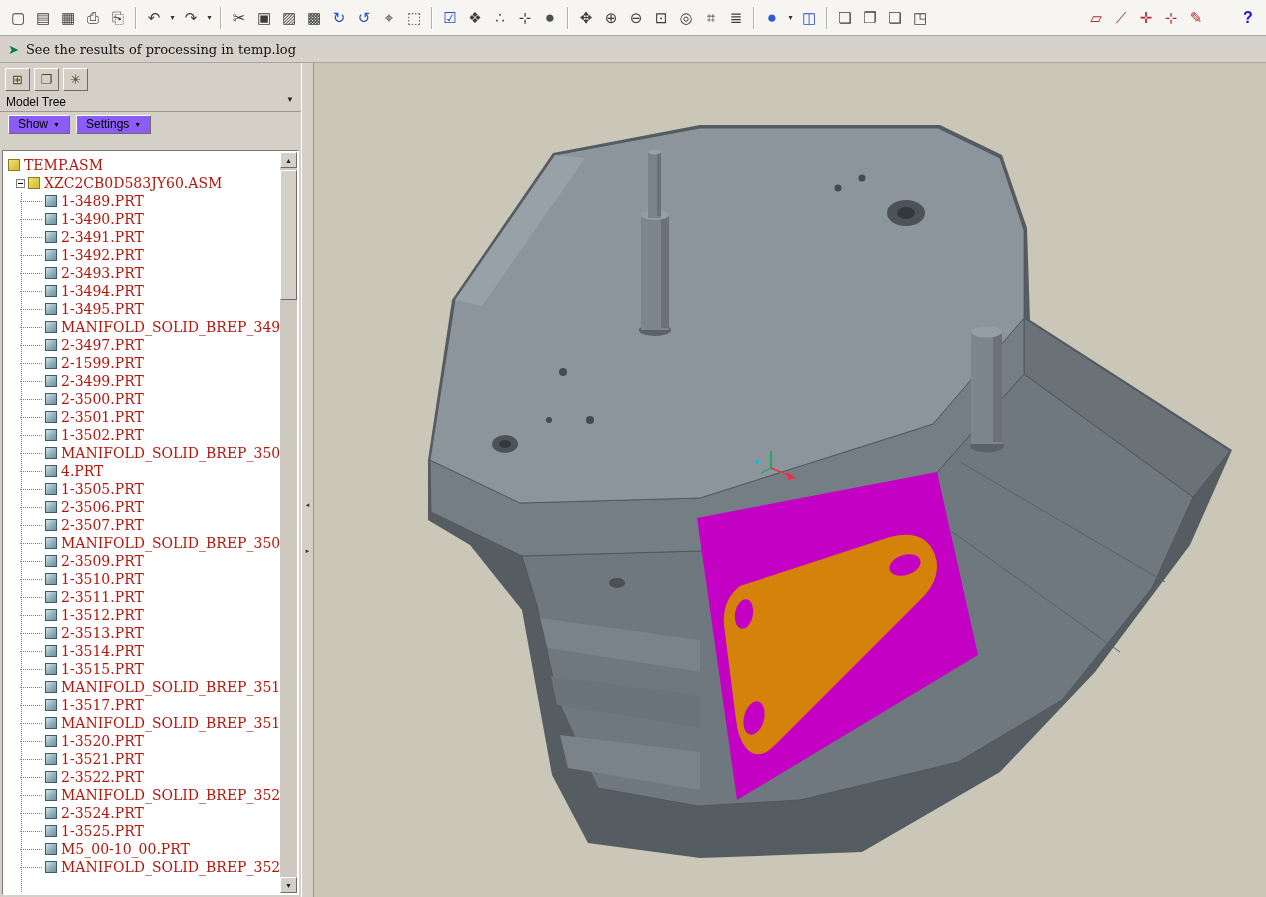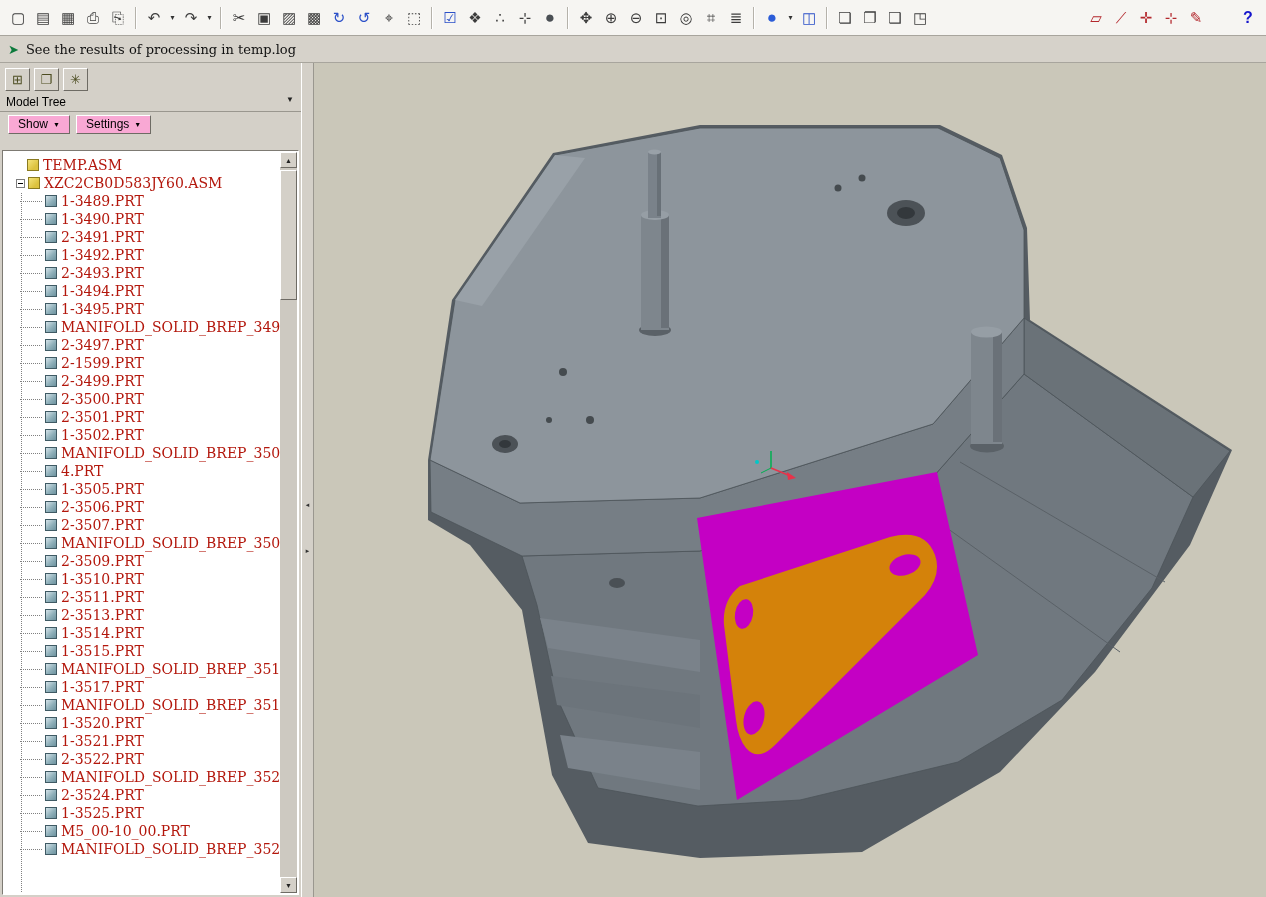--- a/index.html
+++ b/index.html
@@ -33,31 +33,31 @@
     background:#d4d0c8; display:flex; flex-direction:column; }
   .mini-toolbar { height:32px; display:flex; align-items:center; padding:4px 5px; gap:4px; }
   .mini-btn { width:25px; height:23px; display:flex; align-items:center; justify-content:center;
     font-size:13px; color:#4c4c20; background:#d4d0c8;
     border:1px solid; border-color:#ffffff #6e6b64 #6e6b64 #ffffff; }
   .title-row { height:17px; display:flex; align-items:flex-start; padding:0 4px 0 6px;
     font-size:12px; color:#000; border-bottom:1px solid #9a978f; }
   .title-row .combo-arrow { margin-left:auto; font-size:8px; color:#222; width:14px; text-align:center; }
   .btns-row { height:24px; display:flex; align-items:center; gap:6px; padding:2px 0 2px 8px; }
   .panel-btn { height:19px; padding:0 9px; display:flex; align-items:center; gap:5px;
-    font-size:12px; color:#000; background:#f9a8d4;
+    font-size:12px; color:#000; background:#8b5cf6;
     border:1px solid; border-color:#ffffff #6e6b64 #6e6b64 #ffffff; }
   .panel-btn .arr { font-size:7px; }
 
   .tree-box { flex:1; margin:14px 2px 2px 2px; position:relative; background:#fff;
     border:1px solid; border-color:#7d7a73 #ffffff #ffffff #7d7a73; }
   .tree-inner { position:absolute; inset:1px; overflow:hidden; padding-top:4px; background:#fff;
     font-family:"DejaVu Serif", serif; }
   .vline { position:absolute; left:17px; top:41px; height:711px; width:0; border-left:1px dotted #808080; }
   .trow { height:18px; display:flex; align-items:center; width:278px; overflow:hidden; flex:none; white-space:nowrap; }
-  .trow.root { padding-left:23px; }
+  .trow.root { padding-left:4px; }
   .trow.asm  { padding-left:12px; }
   .trow.child { padding-left:16px; }
   .tlabel { font-size:14px; line-height:1; }
   .stub { width:22px; flex:none; border-top:1px dotted #808080; align-self:center; margin-right:3px; }
   .picon { width:12px; height:12px; flex:none; margin-right:4px;
     background:linear-gradient(135deg,#d6e4ea 0%,#8fb0ba 55%,#6d929e 100%); border:1px solid #3f5a64; }
   .aicon { width:12px; height:12px; flex:none; margin-right:4px;
     background:linear-gradient(135deg,#f4e47c 0%,#dcc23e 70%); border:1px solid #8a7a20; }
   .expbox { width:9px; height:9px; flex:none; border:1px solid #7d7d7d; background:#fff; position:relative; margin-right:3px; }
   .expbox::after { content:""; position:absolute; left:1px; right:1px; top:3px; border-top:1px solid #000; }
@@ -289,20 +289,25 @@
           </div>
           <div class="trow child">
             <span class="stub"></span>
             <span class="picon"></span>
             <span class="tlabel">1-3510.PRT</span>
           </div>
           <div class="trow child">
             <span class="stub"></span>
             <span class="picon"></span>
             <span class="tlabel">2-3511.PRT</span>
+          </div>
+          <div class="trow child">
+            <span class="stub"></span>
+            <span class="picon"></span>
+            <span class="tlabel">1-3512.PRT</span>
           </div>
           <div class="trow child">
             <span class="stub"></span>
             <span class="picon"></span>
             <span class="tlabel">2-3513.PRT</span>
           </div>
           <div class="trow child">
             <span class="stub"></span>
             <span class="picon"></span>
             <span class="tlabel">1-3514.PRT</span>

